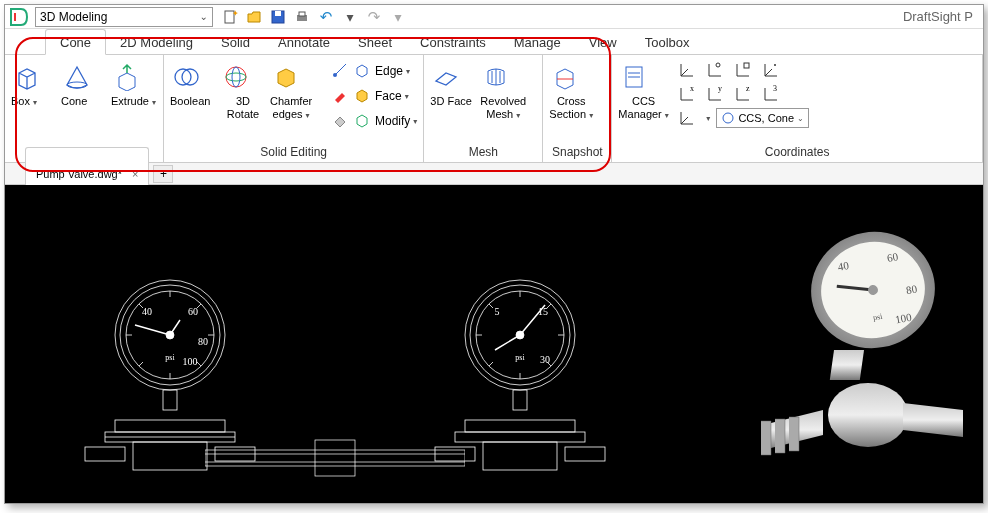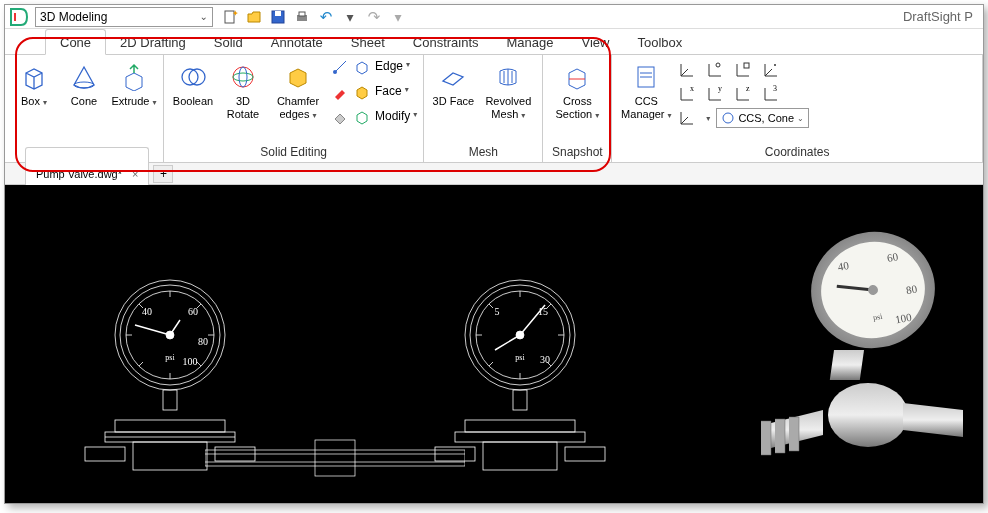--- a/index.html
+++ b/index.html
@@ -13,25 +13,25 @@
   .qat { display: flex; gap: 6px; margin-left: 8px; align-items: center; }
   .qat span { width: 18px; height: 18px; display: inline-flex; align-items: center; justify-content: center; font-size: 14px; }
   .appname { margin-left: auto; color: #666; font-size: 13px; padding-right: 6px; }
   .tabs { display: flex; height: 26px; border-bottom: 1px solid #ccc; padding-left: 40px; align-items: flex-end; }
   .tab { padding: 5px 14px 4px; font-size: 13px; color: #333; cursor: pointer; }
   .tab.active { border: 1px solid #ccc; border-bottom: 1px solid #fff; border-radius: 3px 3px 0 0; background: #fff; position: relative; top: 1px; }
   .ribbon { display: flex; height: 108px; border-bottom: 1px solid #ccc; }
   .group { border-right: 1px solid #ccc; display: flex; flex-direction: column; padding: 4px 6px 0; }
   .group-body { flex: 1; display: flex; align-items: flex-start; gap: 4px; }
   .group-title { text-align: center; font-size: 12px; color: #333; padding: 2px 0 3px; }
-  .bigbtn { display: flex; flex-direction: column; align-items: center; width: 46px; padding: 2px 0; cursor: pointer; }
+  .bigbtn { display: flex; flex-direction: column; align-items: flex-start; width: 46px; padding: 2px 0; cursor: pointer; }
   .bigbtn .ico { width: 32px; height: 32px; display: flex; align-items: center; justify-content: center; }
   .bigbtn .lbl { font-size: 11px; text-align: center; line-height: 13px; margin-top: 2px; }
   .droparrow { font-size: 8px; color: #555; margin-top: 1px; }
-  .smallrow { display: flex; align-items: flex-start; gap: 3px; height: 24px; }
+  .smallrow { display: flex; align-items: center; gap: 3px; height: 24px; }
   .smallrow .sico { width: 18px; height: 18px; }
   .smallrow .slbl { font-size: 12px; }
   .stack { display: flex; flex-direction: column; gap: 1px; }
   .coordgrid { display: flex; flex-direction: column; gap: 2px; }
   .coordrow { display: flex; gap: 6px; }
   .coordicon { width: 22px; height: 22px; }
   .ccssel { border: 1px solid #999; font-size: 11px; padding: 1px 4px; display: flex; align-items: center; gap: 3px; height: 20px; }
   .highlight { position: absolute; left: 10px; top: 32px; width: 596px; height: 135px; border: 2px solid #d00; border-radius: 18px; pointer-events: none; }
   .filetab-bar { height: 22px; display: flex; align-items: center; padding-left: 20px; border-bottom: 1px solid #ccc; background: #f5f5f5; }
   .filetab { background: #fff; border: 1px solid #ccc; border-bottom: none; padding: 20px 10px; font-size: 11px; display: flex; align-items: center; gap: 10px; border-radius: 3px 3px 0 0; }
@@ -87,21 +87,21 @@
       <span style="color:#28c;font-size:15px">↶</span>
       <span class="droparrow">▾</span>
       <span style="color:#aaa;font-size:15px">↷</span>
       <span class="droparrow" style="color:#aaa">▾</span>
     </div>
     <div class="appname">DraftSight P</div>
   </div>
 
   <div class="tabs">
     <div class="tab active">Cone</div>
-    <div class="tab">2D Drafting</div>
+    <div class="tab">2D Modeling</div>
     <div class="tab">Solid</div>
     <div class="tab">Annotate</div>
     <div class="tab">Sheet</div>
     <div class="tab">Constraints</div>
     <div class="tab">Manage</div>
     <div class="tab">View</div>
     <div class="tab">Toolbox</div>
   </div>
 
   <div class="ribbon">

